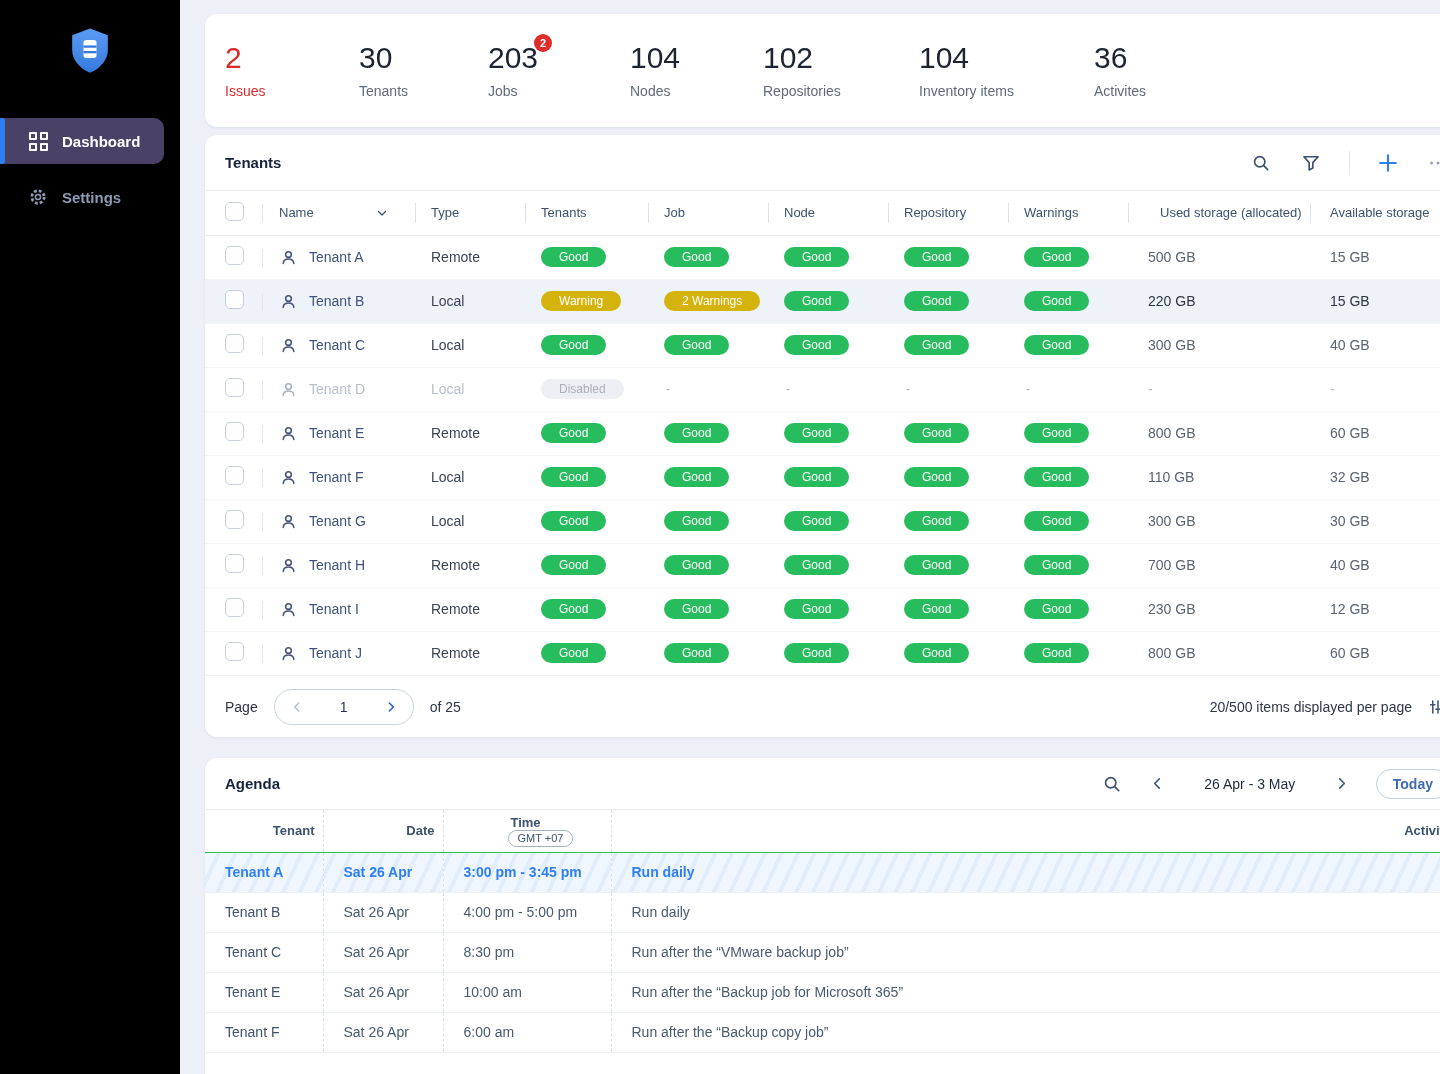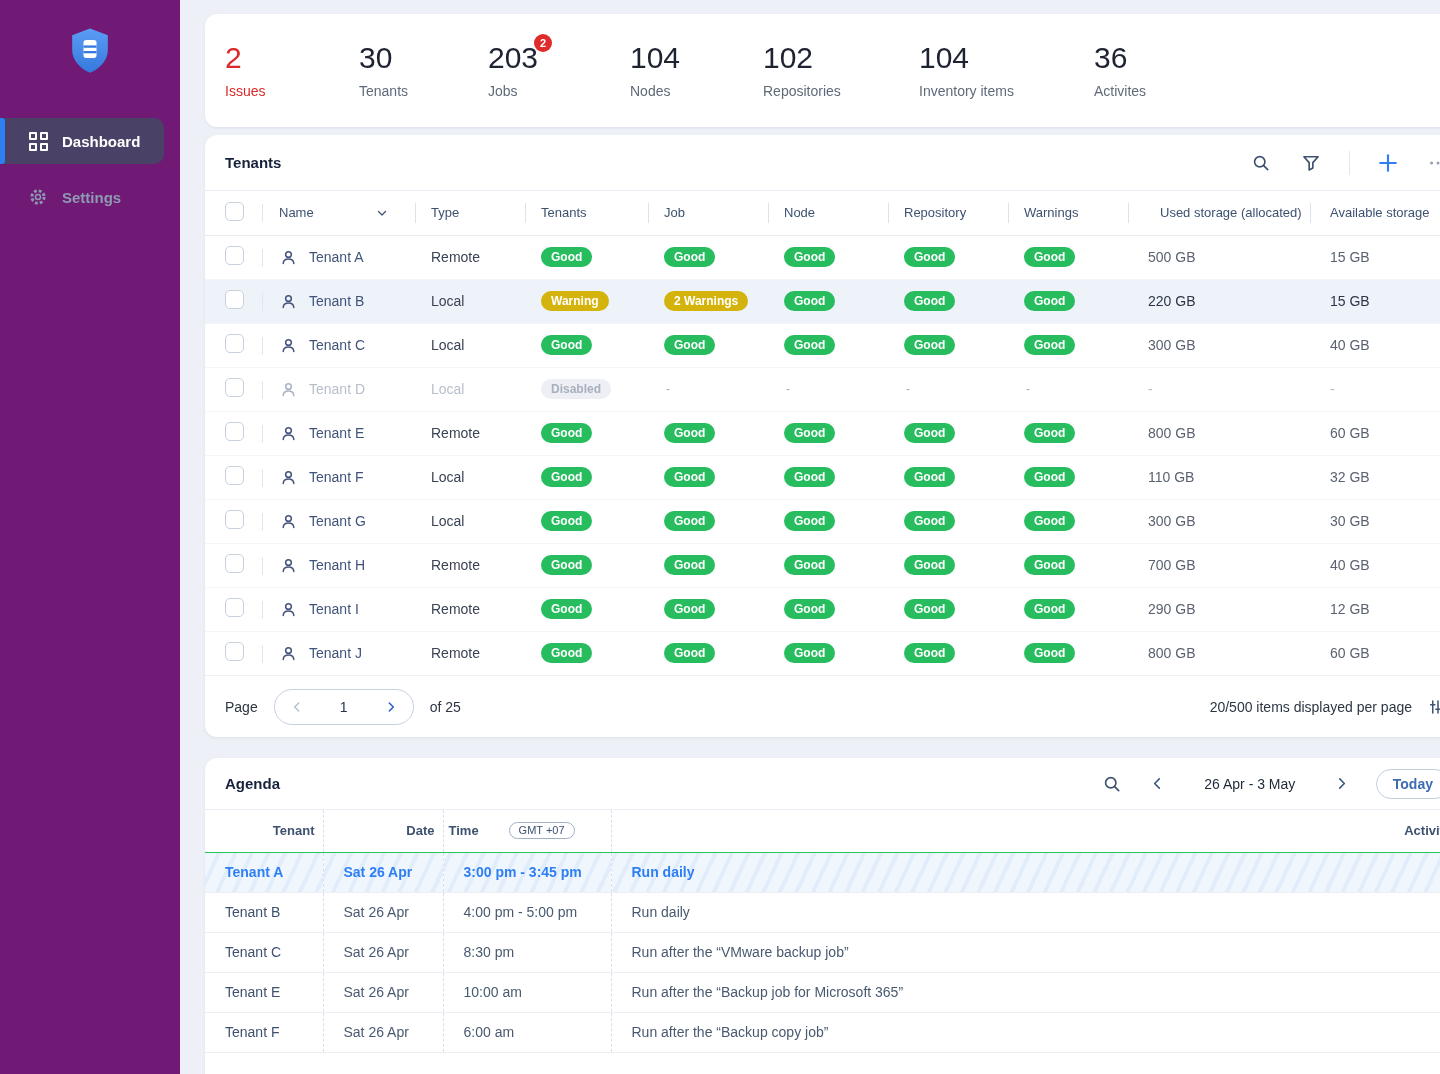--- a/index.html
+++ b/index.html
@@ -2,21 +2,21 @@
 <html><head>
 <meta charset="utf-8">
 <style>
   * { margin:0; padding:0; box-sizing:border-box; }
   html,body { width:1440px; height:1074px; overflow:hidden; }
   body { font-family:"Liberation Sans", sans-serif; background:#edf0f7; color:#24324a; }
 
   .app { display:flex; width:1440px; height:1074px; }
 
   
-  .sidebar { width:180px; min-width:180px; height:100%; background:#701a75; position:relative; }
+  .sidebar { width:180px; min-width:180px; height:100%; background:#000000; position:relative; }
   .logo-wrap { display:flex; justify-content:center; padding-top:26px; }
   .nav { margin-top:42px; }
   .nav-item { position:relative; display:flex; align-items:center; height:46px; font-size:15px; font-weight:700; cursor:pointer; }
   .nav-item.active { background:#4a4167; border-radius:0 10px 10px 0; margin-right:16px; color:#ffffff; }
   .nav-item.active::before { content:''; position:absolute; left:0; top:0; bottom:0; width:5px; background:#2e7ff2; border-radius:0 3px 3px 0; }
   .nav-item.muted { color:#8e9ab3; margin-top:10px; }
   .nav-ico { width:20px; height:20px; margin-left:28px; margin-right:14px; display:flex; align-items:center; justify-content:center; }
   .grid-ico { display:grid; grid-template-columns:8px 8px; grid-template-rows:8px 8px; gap:3px; }
   .grid-ico i { border:2px solid #fff; border-radius:1px; display:block; }
 
@@ -52,21 +52,21 @@
   table.tenants tbody tr:last-child { border-bottom:none; }
   .c-check { position:relative; padding-left:20px !important; }
   .c-check::after { content:''; position:absolute; right:0; top:13px; height:18px; width:1px; background:#e1e6ee; }
   .checkbox { display:inline-block; width:19px; height:19px; border:1.5px solid #c8d0dd; border-radius:5px; background:#fff; cursor:pointer; }
   .th-name-inner { display:flex; align-items:center; }
   .th-name-inner .chev { margin-left:auto; margin-right:18px; display:flex; }
   .name-cell { display:flex; align-items:center; gap:11px; }
   .tname { color:#41537b; }
   .c-num { color:#5a6270 !important; padding-left:20px !important; }
 
-  .badge { display:inline-block; padding:3px 10px; border-radius:999px; font-size:12px; font-weight:700; color:#fff; }
+  .badge { display:inline-block; padding:3px 18px; border-radius:999px; font-size:12px; font-weight:400; color:#fff; }
   .badge[data-kind="good"] { background:#27bd5f; }
   .badge[data-kind="warning"] { background:#d4b30c; }
   .badge[data-kind="disabled"] { background:#edeff4; color:#a9b0bd; }
   .badge[data-kind="dash"] { background:none; color:#a6adba; font-weight:400; padding:3px 2px; }
 
   tr[data-state="highlight"] { background:#eef3fa; }
   tr[data-state="highlight"] td.c-num { color:#2c3644 !important; }
   tr[data-state="disabled"] td, tr[data-state="disabled"] .tname { color:#b8bfcb !important; }
   tr[data-state="disabled"] .person-svg { opacity:.45; }
 
@@ -85,21 +85,21 @@
   .range-text { font-size:14px; color:#1f2937; min-width:116px; text-align:center; }
   .today-btn { height:30px; padding:0 16px; border:1px solid #c3cede; border-radius:16px; background:#fff; color:#3e6cb0; font-weight:700; font-size:14px; display:flex; align-items:center; cursor:pointer; font-family:"Liberation Sans", sans-serif; }
 
   table.agenda { border-collapse:collapse; table-layout:fixed; width:100%; }
   col.a-c1{width:118px} col.a-c2{width:120px} col.a-c3{width:168px}
   table.agenda th { height:42px; text-align:right; font-size:13px; font-weight:700; color:#3d5170; padding:0 8px 0 5px; border-bottom:1px solid #22c55e; white-space:nowrap; }
   table.agenda td { height:40px; font-size:14px; color:#49596f; padding:0 8px 0 20px; border-bottom:1px solid #eceff4; white-space:nowrap; overflow:hidden; }
   table.agenda .a-first { color:#3f516f; }
   table.agenda th.dash, table.agenda td.dash { border-left:1px dashed #d9dfe9; }
   .gmt-pill { display:inline-block; margin-left:30px; padding:1px 9px 2px; border:1px solid #9fb0c4; border-radius:10px; font-size:11px; font-weight:400; color:#3d5170; }
-  .th-time { display:flex; align-items:center; }
+  .th-time { display:flex; align-items:center;flex-direction:column; }
   tr[data-state="active"] { background:repeating-linear-gradient(115deg,#f0f6fe 0px,#f0f6fe 11px,#e2edfc 11px,#e2edfc 15px); }
   tr[data-state="active"] td { color:#2e7ff2 !important; font-weight:700; }
 
   svg { display:block; }
 </style>
 </head>
 <body>
 
 <div class="app">
 
@@ -417,21 +417,21 @@
                     </svg>
                     <span class="tname">Tenant I</span>
                   </span>
                 </td>
             <td>Remote</td>
             <td><span class="badge" data-kind="good">Good</span></td>
             <td><span class="badge" data-kind="good">Good</span></td>
             <td><span class="badge" data-kind="good">Good</span></td>
             <td><span class="badge" data-kind="good">Good</span></td>
             <td><span class="badge" data-kind="good">Good</span></td>
-            <td class="c-num">290 GB</td>
+            <td class="c-num">230 GB</td>
             <td class="c-num">12 GB</td>
           </tr>
           <tr data-state="">
             <td class="c-check"><span class="checkbox"></span></td>
             <td>
                   <span class="name-cell">
                     <svg class="person-svg" width="19" height="19" viewBox="0 0 24 24" fill="none" stroke="#44537a" stroke-width="1.9" stroke-linecap="round">
                       <circle cx="12" cy="8.2" r="3.6"></circle>
                       <path d="M5.3 19.5 C5.6 15.7 8.2 14 12 14 C15.8 14 18.4 15.7 18.7 19.5"></path>
                     </svg>

